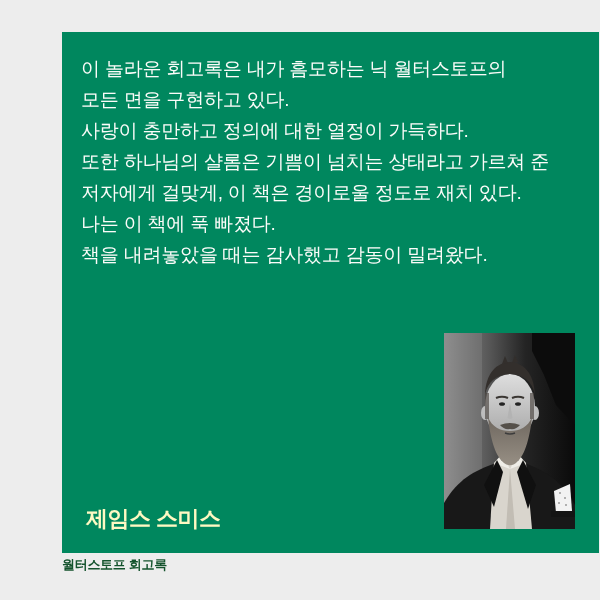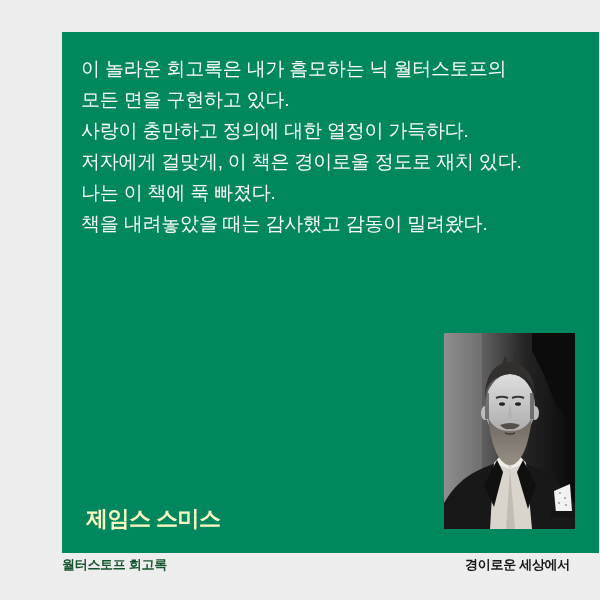--- a/index.html
+++ b/index.html
@@ -42,20 +42,21 @@
 <body>
 
 <div class="canvas">
 
   <div class="card">
 
     <div class="quote">
         <div class="quote-line">이 놀라운 회고록은 내가 흠모하는 닉 월터스토프의</div>
         <div class="quote-line">모든 면을 구현하고 있다.</div>
         <div class="quote-line">사랑이 충만하고 정의에 대한 열정이 가득하다.</div>
+        <div class="quote-line">또한 하나님의 샬롬은 기쁨이 넘치는 상태라고 가르쳐 준</div>
         <div class="quote-line">저자에게 걸맞게, 이 책은 경이로울 정도로 재치 있다.</div>
         <div class="quote-line">나는 이 책에 푹 빠졌다.</div>
         <div class="quote-line">책을 내려놓았을 때는 감사했고 감동이 밀려왔다.</div>
       </div>
 
     <div class="author">제임스 스미스</div>
 
     <div class="photo" title="흑백 인물 사진 - 수염이 있는 남성, 어두운 재킷과 밝은 셔츠">
       <svg viewBox="0 0 131 196" xmlns="http://www.w3.org/2000/svg">
         <defs>
@@ -117,15 +118,14 @@
         <path d="M44,84 C46,102 50,122 60,130 C64,133 68,133 72,130 C82,122 86,102 88,84 C84,94 76,98 66,98 C56,98 48,94 44,84 Z" fill="url(#beardGrad)"></path>
         <path d="M56,92 Q66,88 76,92 Q72,97 66,96 Q60,97 56,92 Z" fill="#55504a"></path>
         <path d="M61,100 Q66,102 71,100" stroke="#3c3c3c" stroke-width="1.4" fill="none"></path>
       </svg>
     </div>
 
   </div>
 
   <div class="footer-left">월터스토프 회고록</div>
 
-  <div class="footer-right">경이로운 세상에서</div>
 
 </div>
 
 </body></html>

